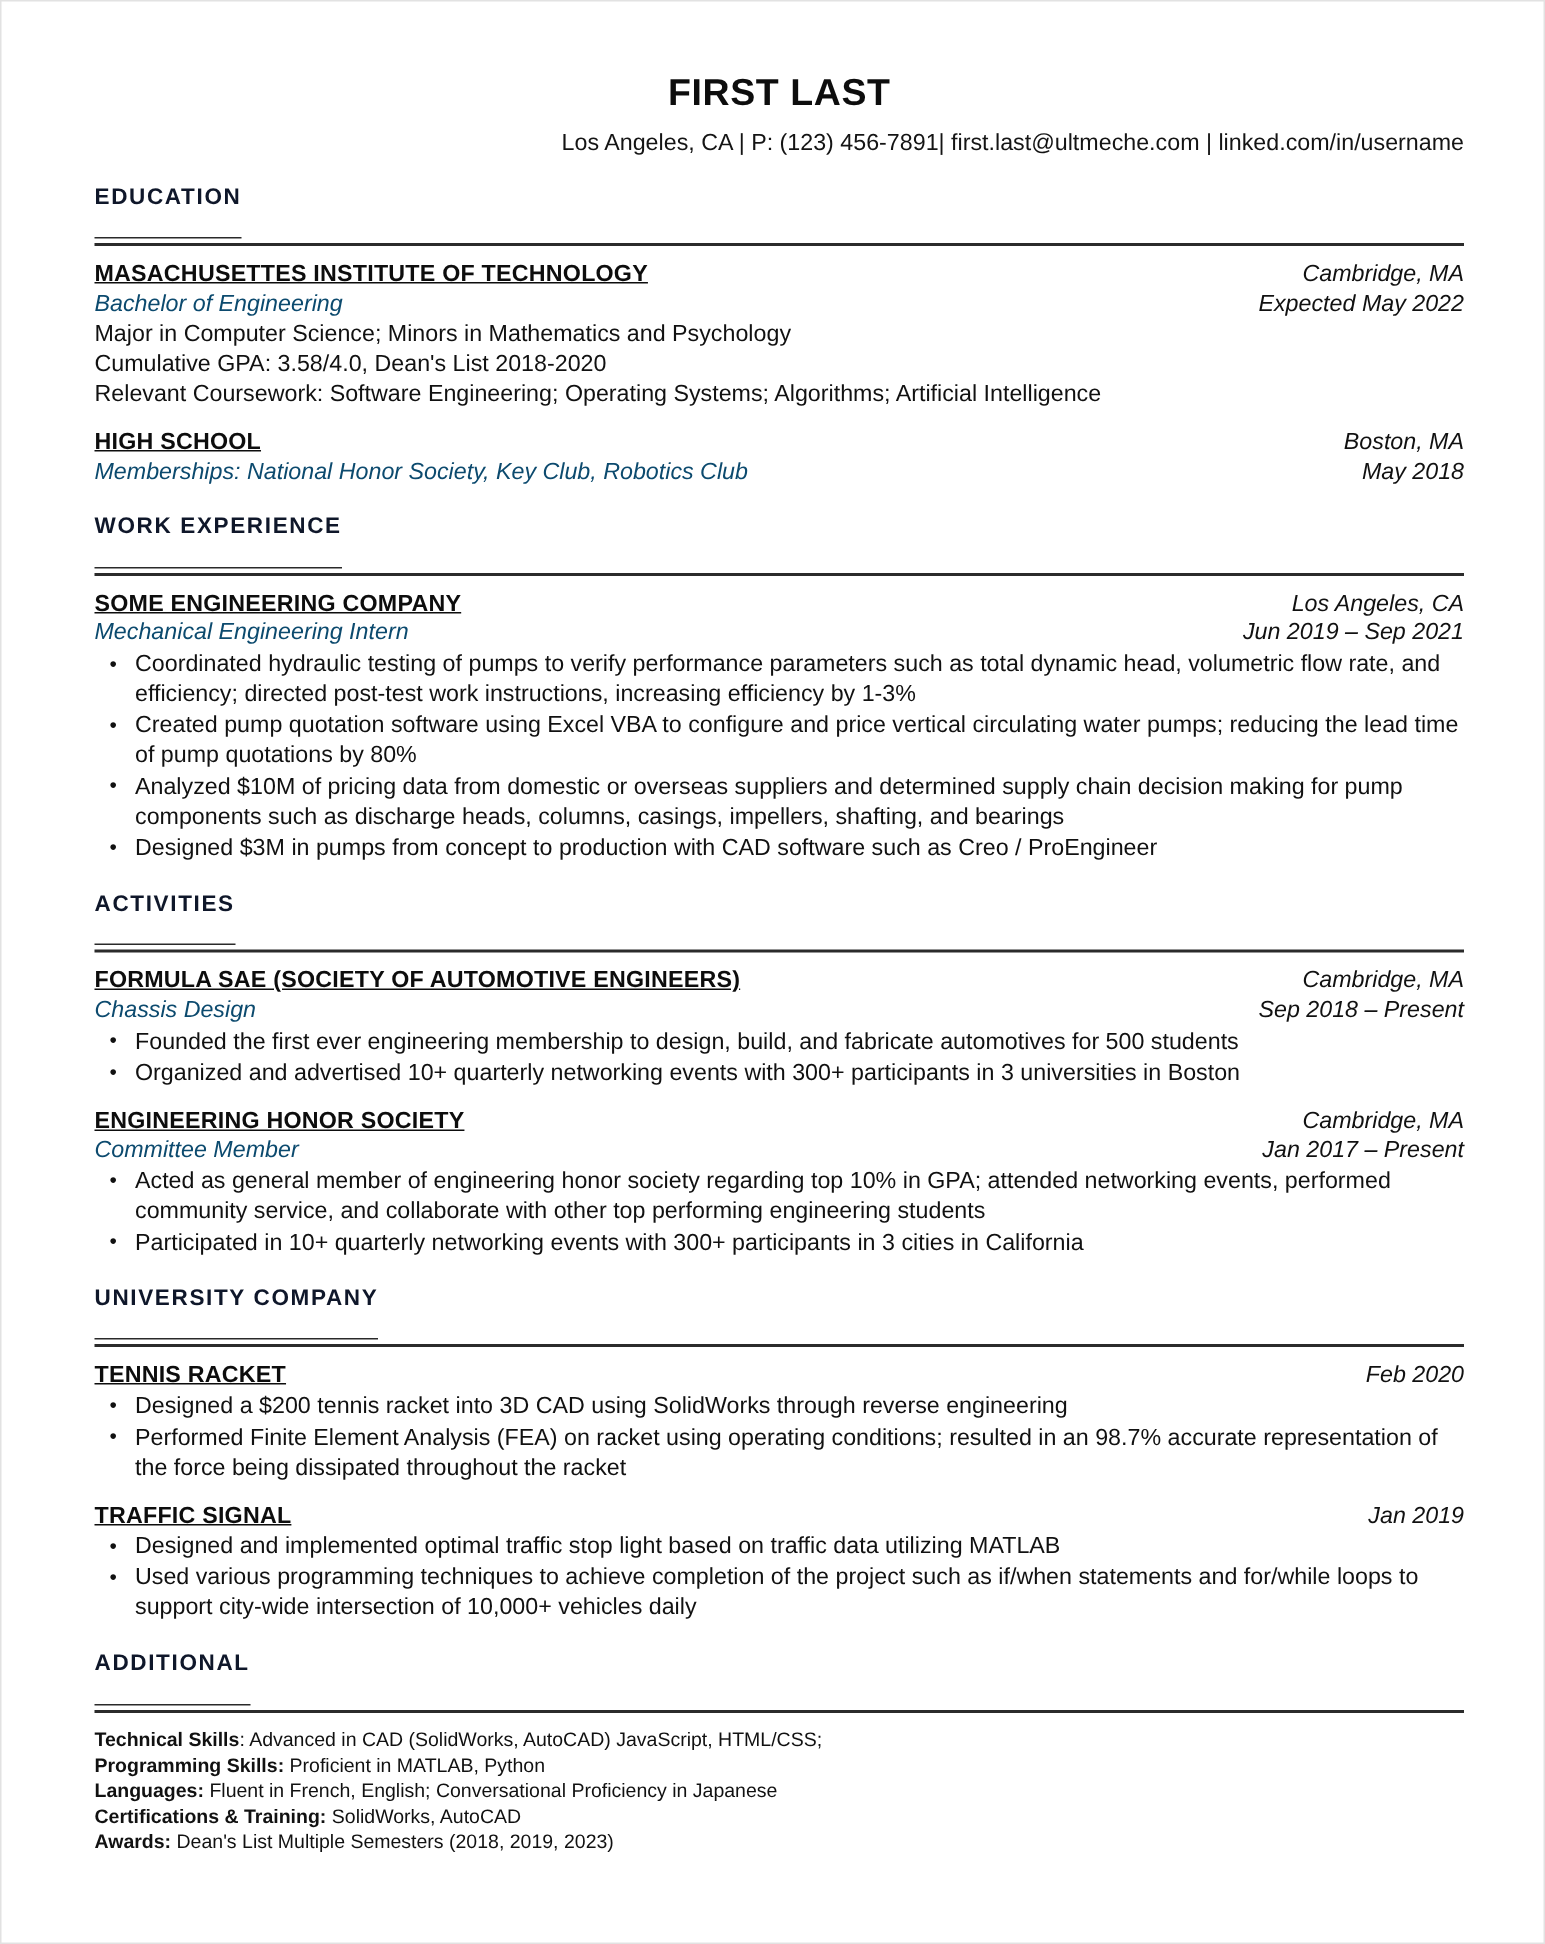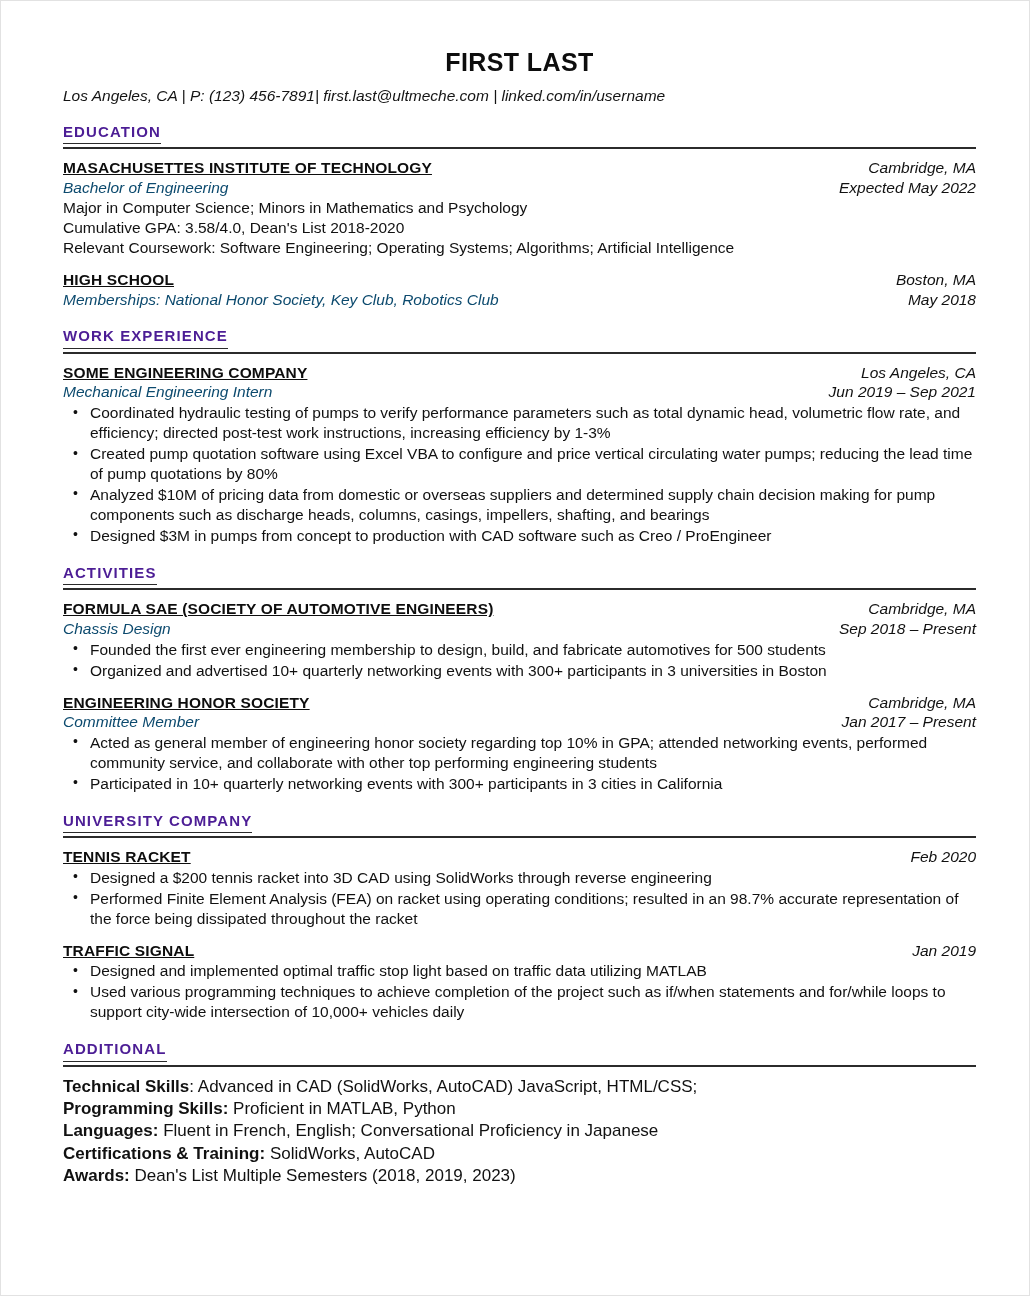--- a/index.html
+++ b/index.html
@@ -31,40 +31,39 @@
   .name {
     text-align: center;
     font-size: 25px;
     font-weight: bold;
     letter-spacing: 0.4px;
     margin-top: 48px;
     line-height: 1.1;
     color: #0d0d0d;
   }
   .contact {
-    text-align: left;
+    text-align: right;
     font-size: 15.5px;
     margin-top: 10px;
     line-height: 1.2;
     color: #141414;
-    font-style: italic;
   }
 
   
   .section {
     margin-top: 18px;
   }
   .section-title {
     font-size: 15px;
     font-weight: bold;
     letter-spacing: 1.1px;
-    color: #4c1d95;
+    color: #0f172a;
     display: inline-block;
     border-bottom: 1.5px solid #2a2a2a;
-    padding-bottom: 3px;
+    padding-bottom: 18px;
     line-height: 1.15;
   }
   .section-rule {
     border-top: 2.2px solid #2b2b2b;
     margin-top: 3px;
     width: 100%;
   }
 
   
   .entry {
@@ -130,21 +129,21 @@
     content: "\2022";
     position: absolute;
     left: 10px;
     top: -0.5px;
     font-size: 14px;
     color: #111111;
   }
 
   
   .addl-line {
-    font-size: 17px;
+    font-size: 13px;
     line-height: 1.32;
     color: #111111;
   }
   .addl-line b {
     font-weight: bold;
   }
 </style>
 </head>
 <body>
 

